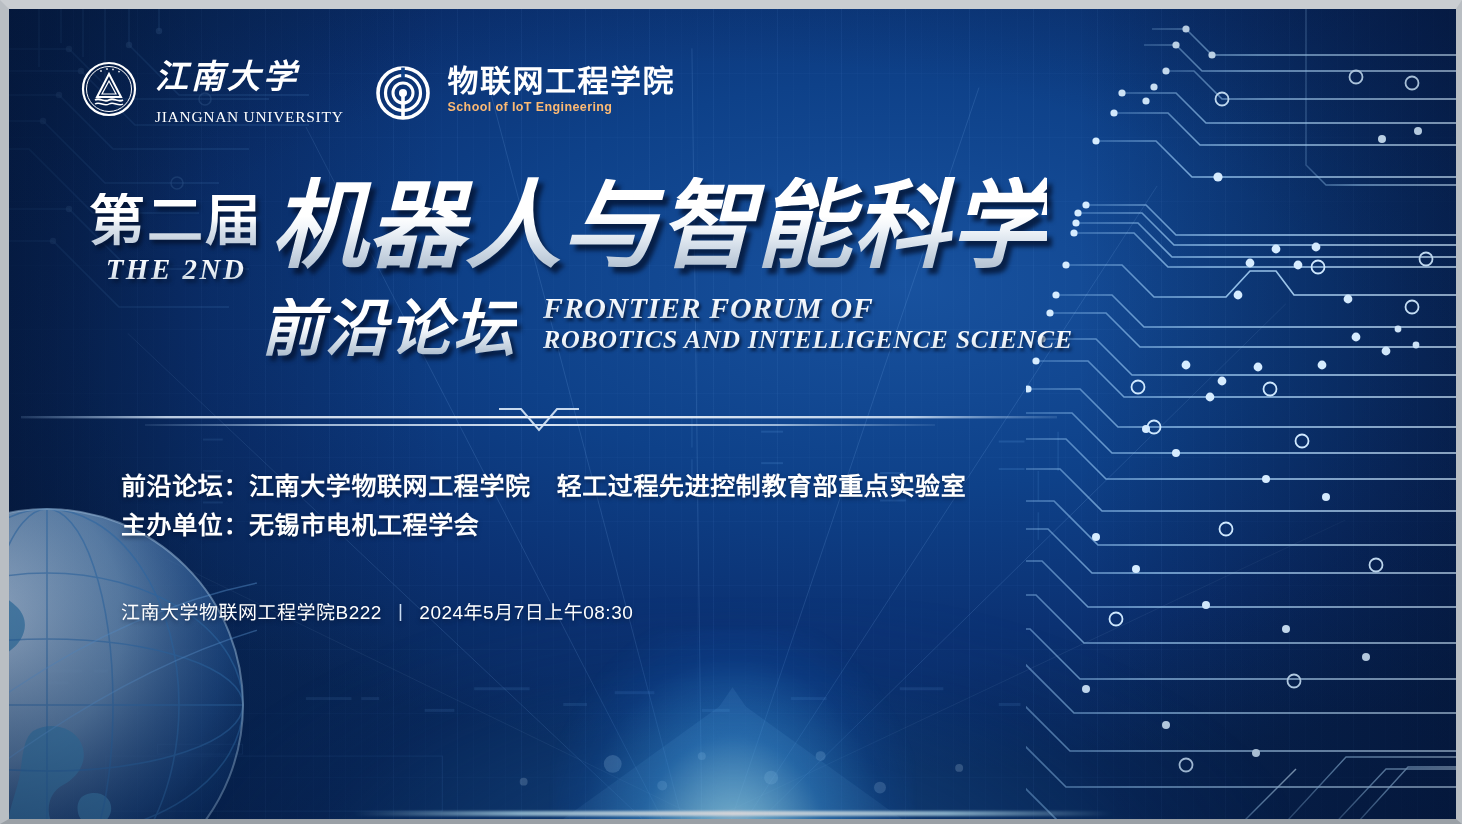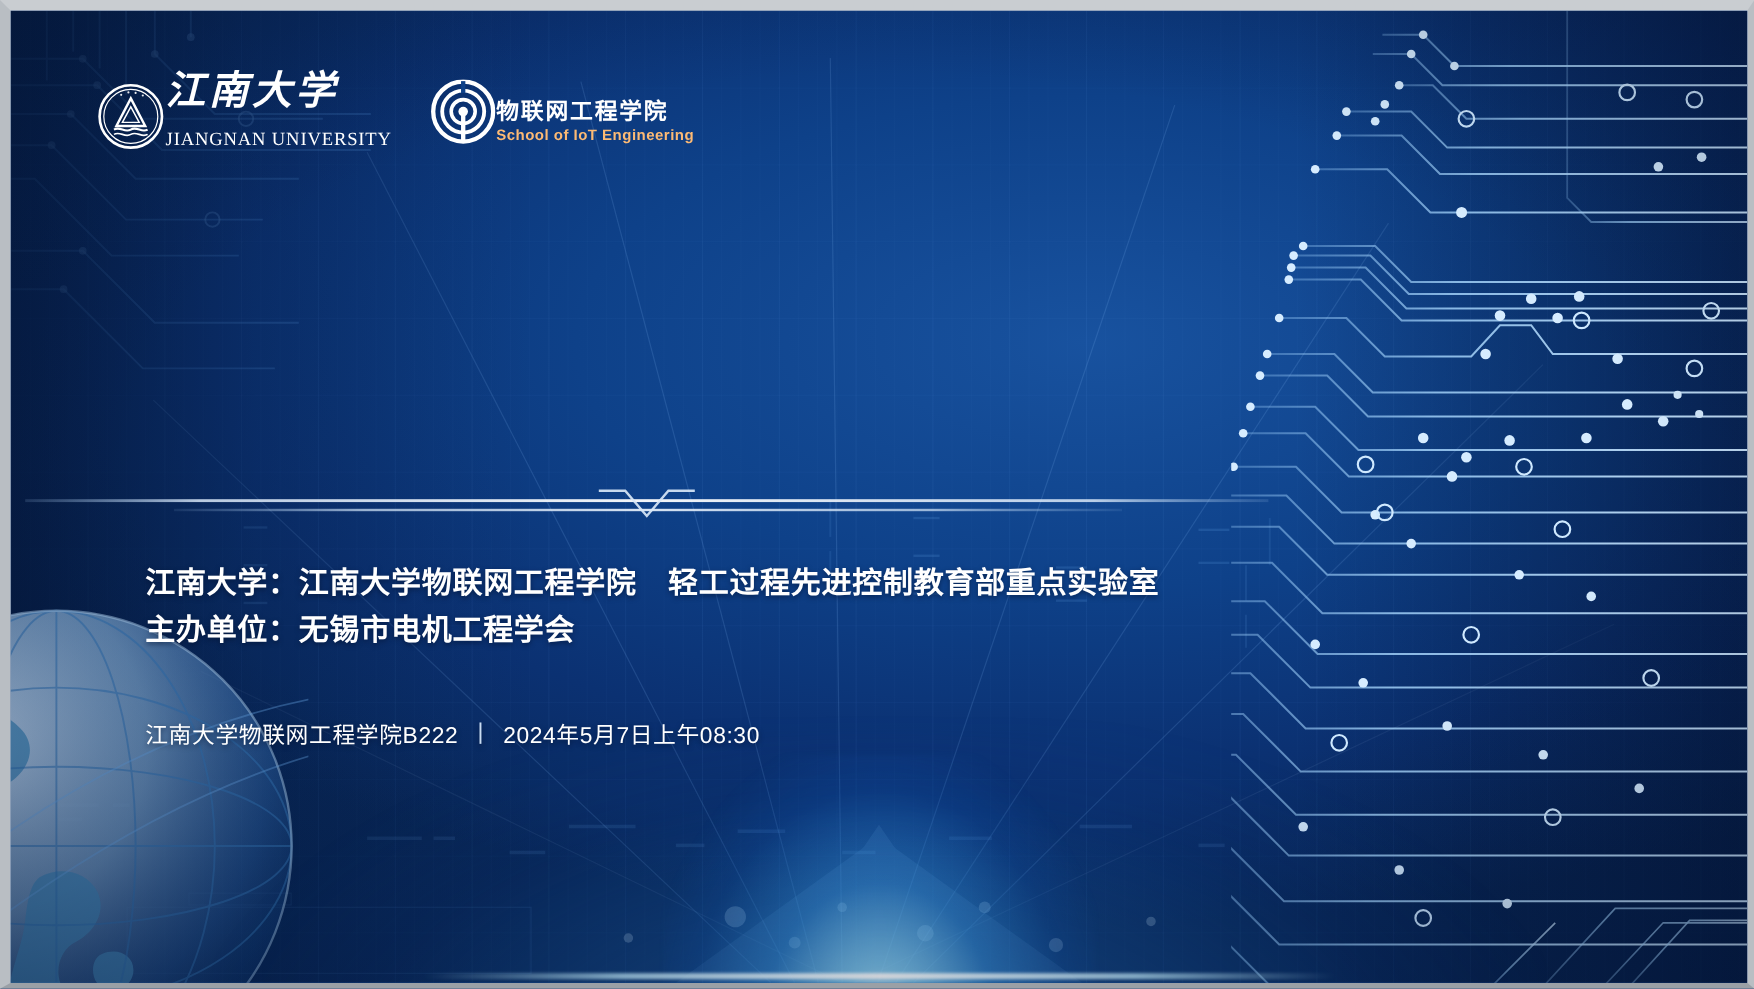--- a/index.html
+++ b/index.html
@@ -108,38 +108,38 @@
   .hud{opacity:.55;}
 
   
   .content{position:absolute;inset:0;}
 
   
   .logos{
     position:absolute;left:72px;top:52px;
     display:flex;align-items:center;gap:32px;
   }
-  .logo-unit{display:flex;align-items:flex-end;gap:1px;}
+  .logo-unit{display:flex;align-items:flex-start;gap:18px;}
   .logo-mark{flex:0 0 auto;}
   .logo-mark svg{display:block;}
   .logo-words{display:flex;flex-direction:column;line-height:1;}
   .logo-cn{
     font-family:"Liberation Serif","DejaVu Serif",serif;
     font-weight:bold;font-style:italic;
     font-size:33px;color:#ffffff;letter-spacing:3px;
     white-space:nowrap;
   }
   .logo-en{
     font-family:"Liberation Serif","DejaVu Serif",serif;
     font-size:15.5px;color:#ffffff;letter-spacing:.7px;
     margin-top:15px;white-space:nowrap;
   }
   .logo-cn2{
     font-family:"Liberation Sans","DejaVu Sans",sans-serif;
-    font-weight:bold;font-size:19px;color:#ffffff;letter-spacing:1.5px;
+    font-weight:bold;font-size:31px;color:#ffffff;letter-spacing:1.5px;
     white-space:nowrap;
   }
   .logo-en2{
     font-family:"Liberation Sans","DejaVu Sans",sans-serif;
     font-weight:bold;font-size:12.5px;color:#fdba74;letter-spacing:.4px;
     margin-top:4px;white-space:nowrap;
   }
 
   
   .title-block{position:absolute;left:0;top:168px;width:1060px;}
@@ -582,20 +582,36 @@
             </svg>
           </span>
           <span class="logo-words">
             <span class="logo-cn2">物联网工程学院</span>
             <span class="logo-en2">School of IoT Engineering</span>
           </span>
         </div>
 
       </div>
 
+      <div class="title-block">
+        <div class="row-1">
+          <div class="ordinal">
+            <span class="ordinal-cn">第二届</span>
+            <span class="ordinal-en">THE 2ND</span>
+          </div>
+          <div class="headline">机器人与智能科学</div>
+        </div>
+        <div class="row-2">
+          <div class="subhead-cn">前沿论坛</div>
+          <div class="subhead-en">
+            <span class="l1">FRONTIER FORUM OF</span>
+            <span class="l2">ROBOTICS AND INTELLIGENCE SCIENCE</span>
+          </div>
+        </div>
+      </div>
 
       <div class="divider">
         <svg viewBox="0 0 1060 40" preserveAspectRatio="none">
           <defs>
             <linearGradient id="dv1" x1="0" y1="0" x2="1" y2="0">
               <stop offset="0%" stop-color="#9fc2e8" stop-opacity=".15"></stop>
               <stop offset="14%" stop-color="#d7e6f7" stop-opacity=".85"></stop>
               <stop offset="50%" stop-color="#ffffff" stop-opacity=".95"></stop>
               <stop offset="86%" stop-color="#d7e6f7" stop-opacity=".85"></stop>
               <stop offset="100%" stop-color="#9fc2e8" stop-opacity=".15"></stop>
@@ -608,21 +624,21 @@
               <stop offset="100%" stop-color="#9fc2e8" stop-opacity=".10"></stop>
             </linearGradient>
           </defs>
           <rect x="12" y="17" width="1036" height="2.4" fill="url(#dv1)"></rect>
           <rect x="136" y="25" width="790" height="2.0" fill="url(#dv2)"></rect>
           <path d="M490 10 L512 10 L530 31 L548 10 L570 10" fill="none" stroke="#dceafa" stroke-width="2" stroke-opacity=".9"></path>
         </svg>
       </div>
 
       <div class="orgs">
-        <div class="org-line"><span>江南大学：</span><span>江南大学物联网工程学院</span><span class="org-gap"></span><span>轻工过程先进控制教育部重点实验室</span></div>
+        <div class="org-line"><span>前沿论坛：</span><span>江南大学物联网工程学院</span><span class="org-gap"></span><span>轻工过程先进控制教育部重点实验室</span></div>
         <div class="org-line"><span>主办单位：</span><span>无锡市电机工程学会</span></div>
       </div>
 
       <div class="venue">
         <span>江南大学物联网工程学院B222</span>
         <span class="venue-sep">|</span>
         <span>2024年5月7日上午08:30</span>
       </div>
 
     </div>

